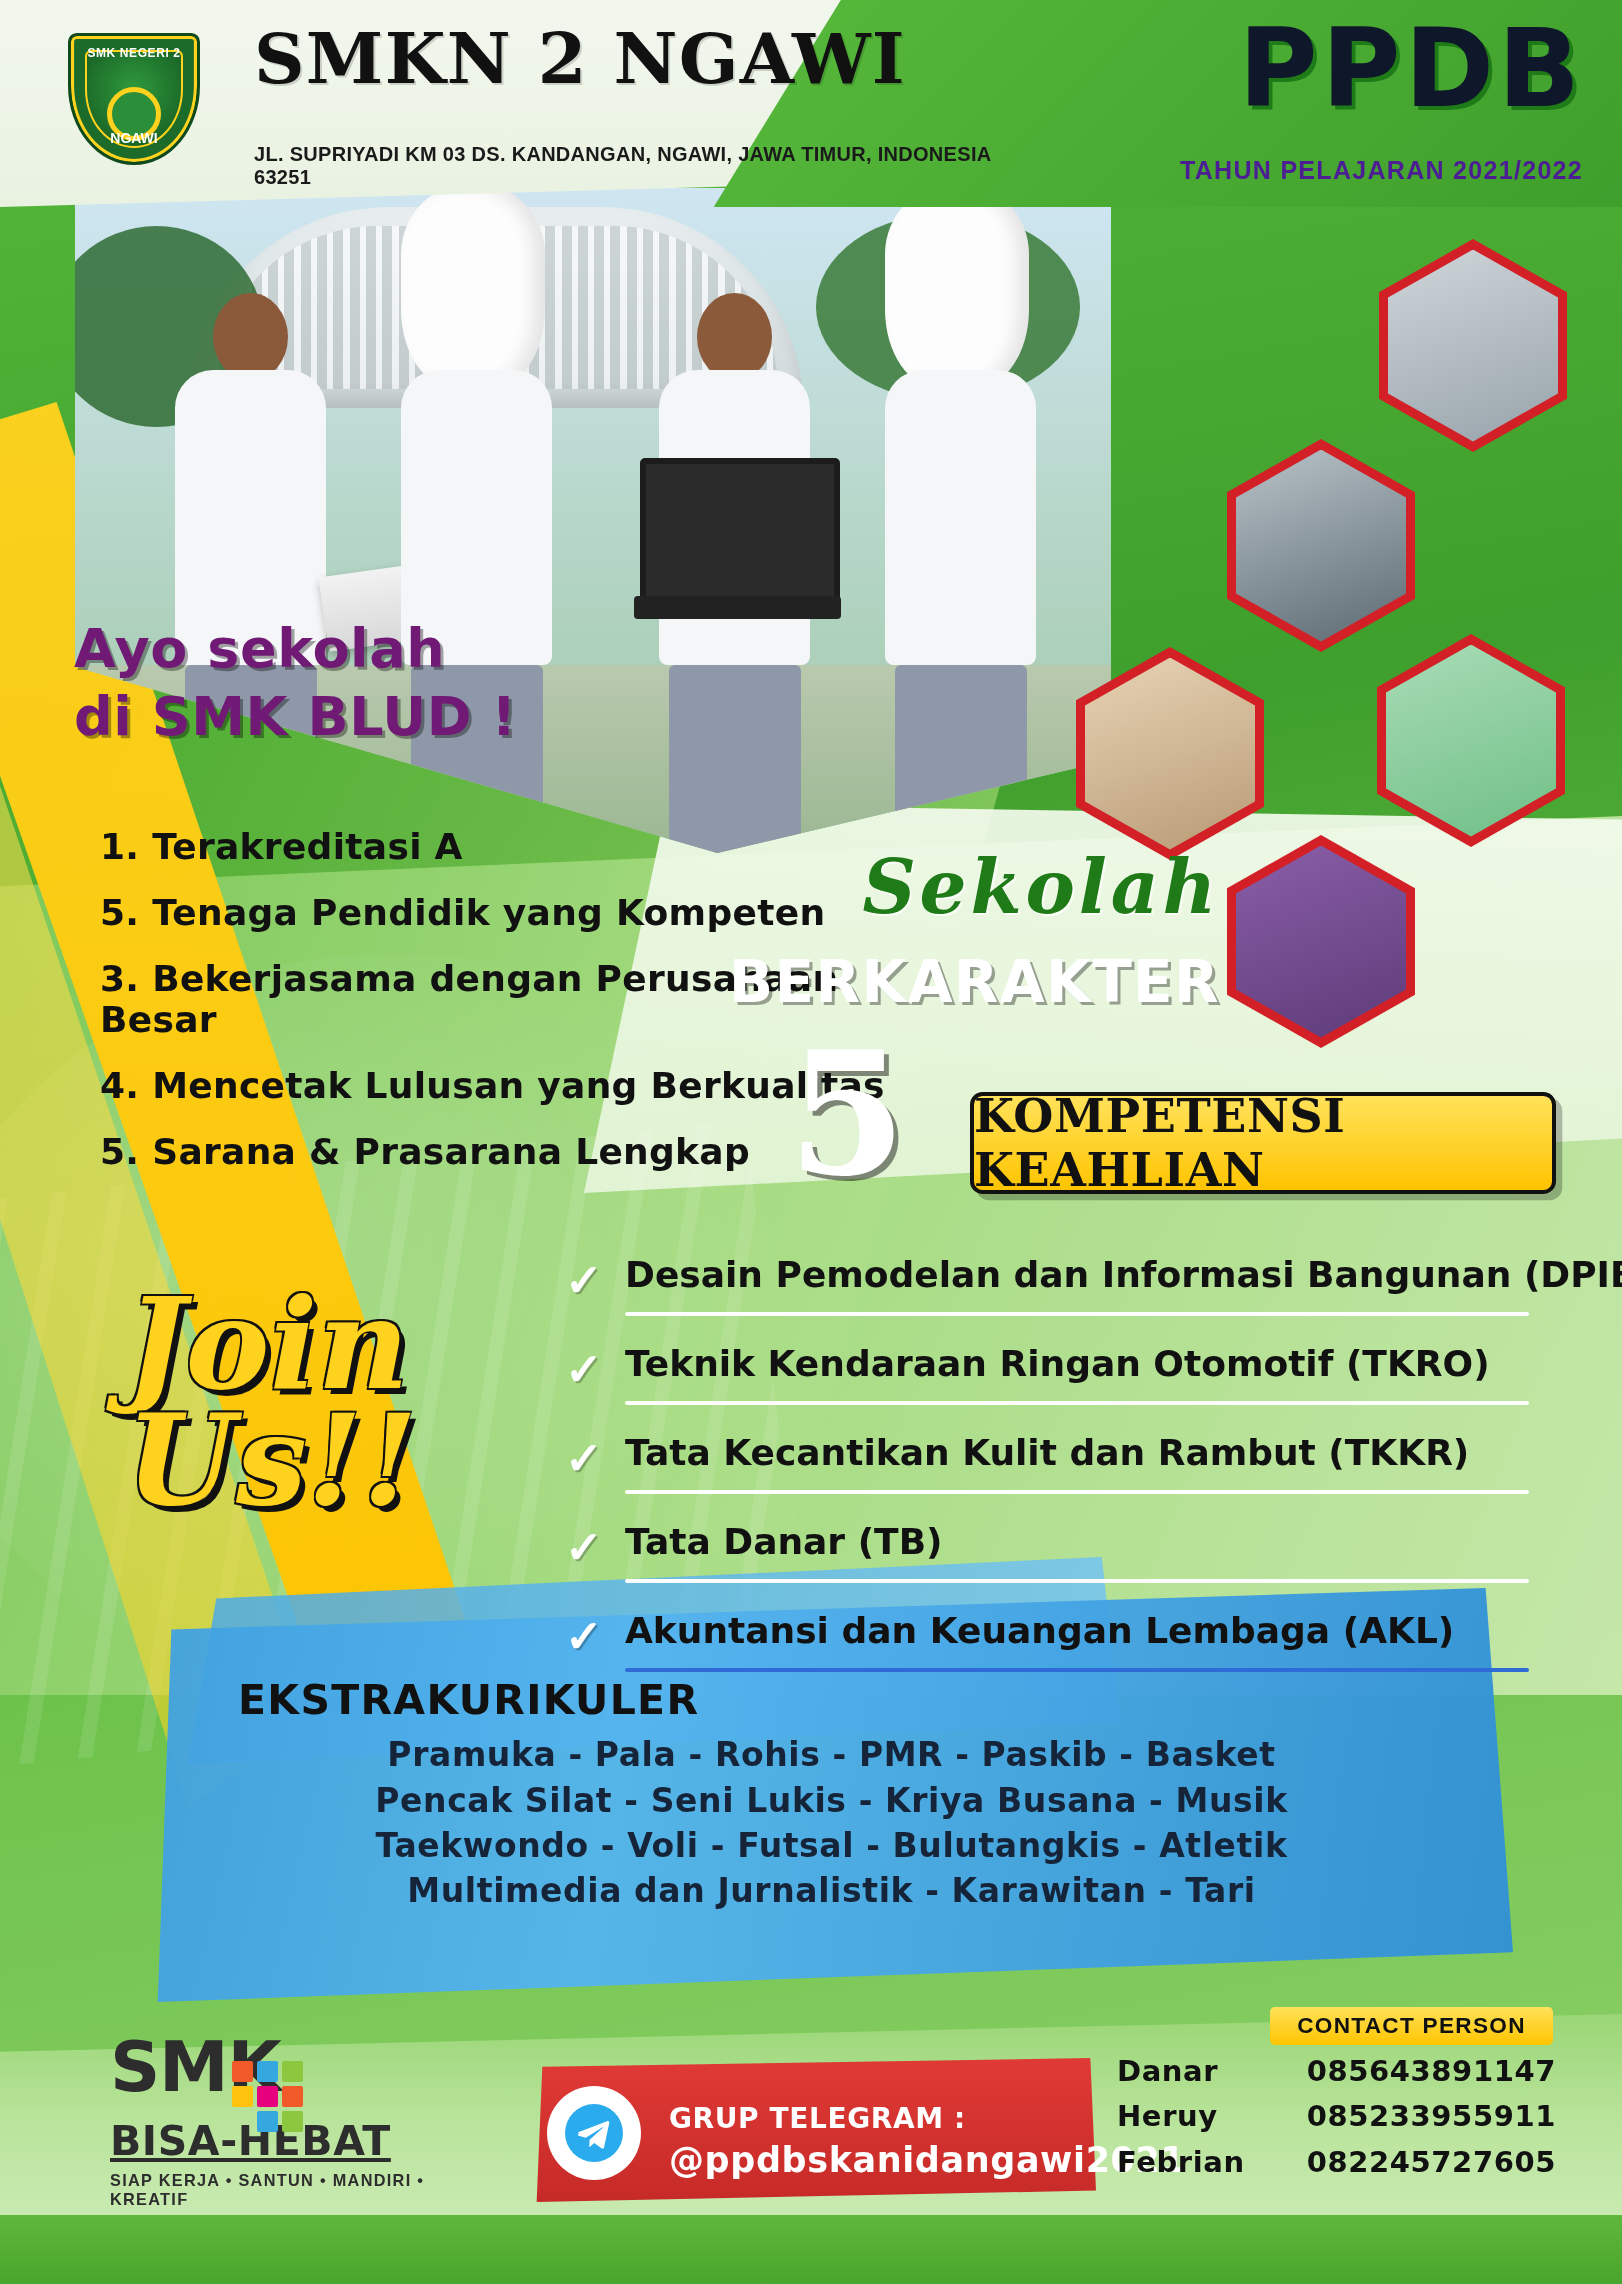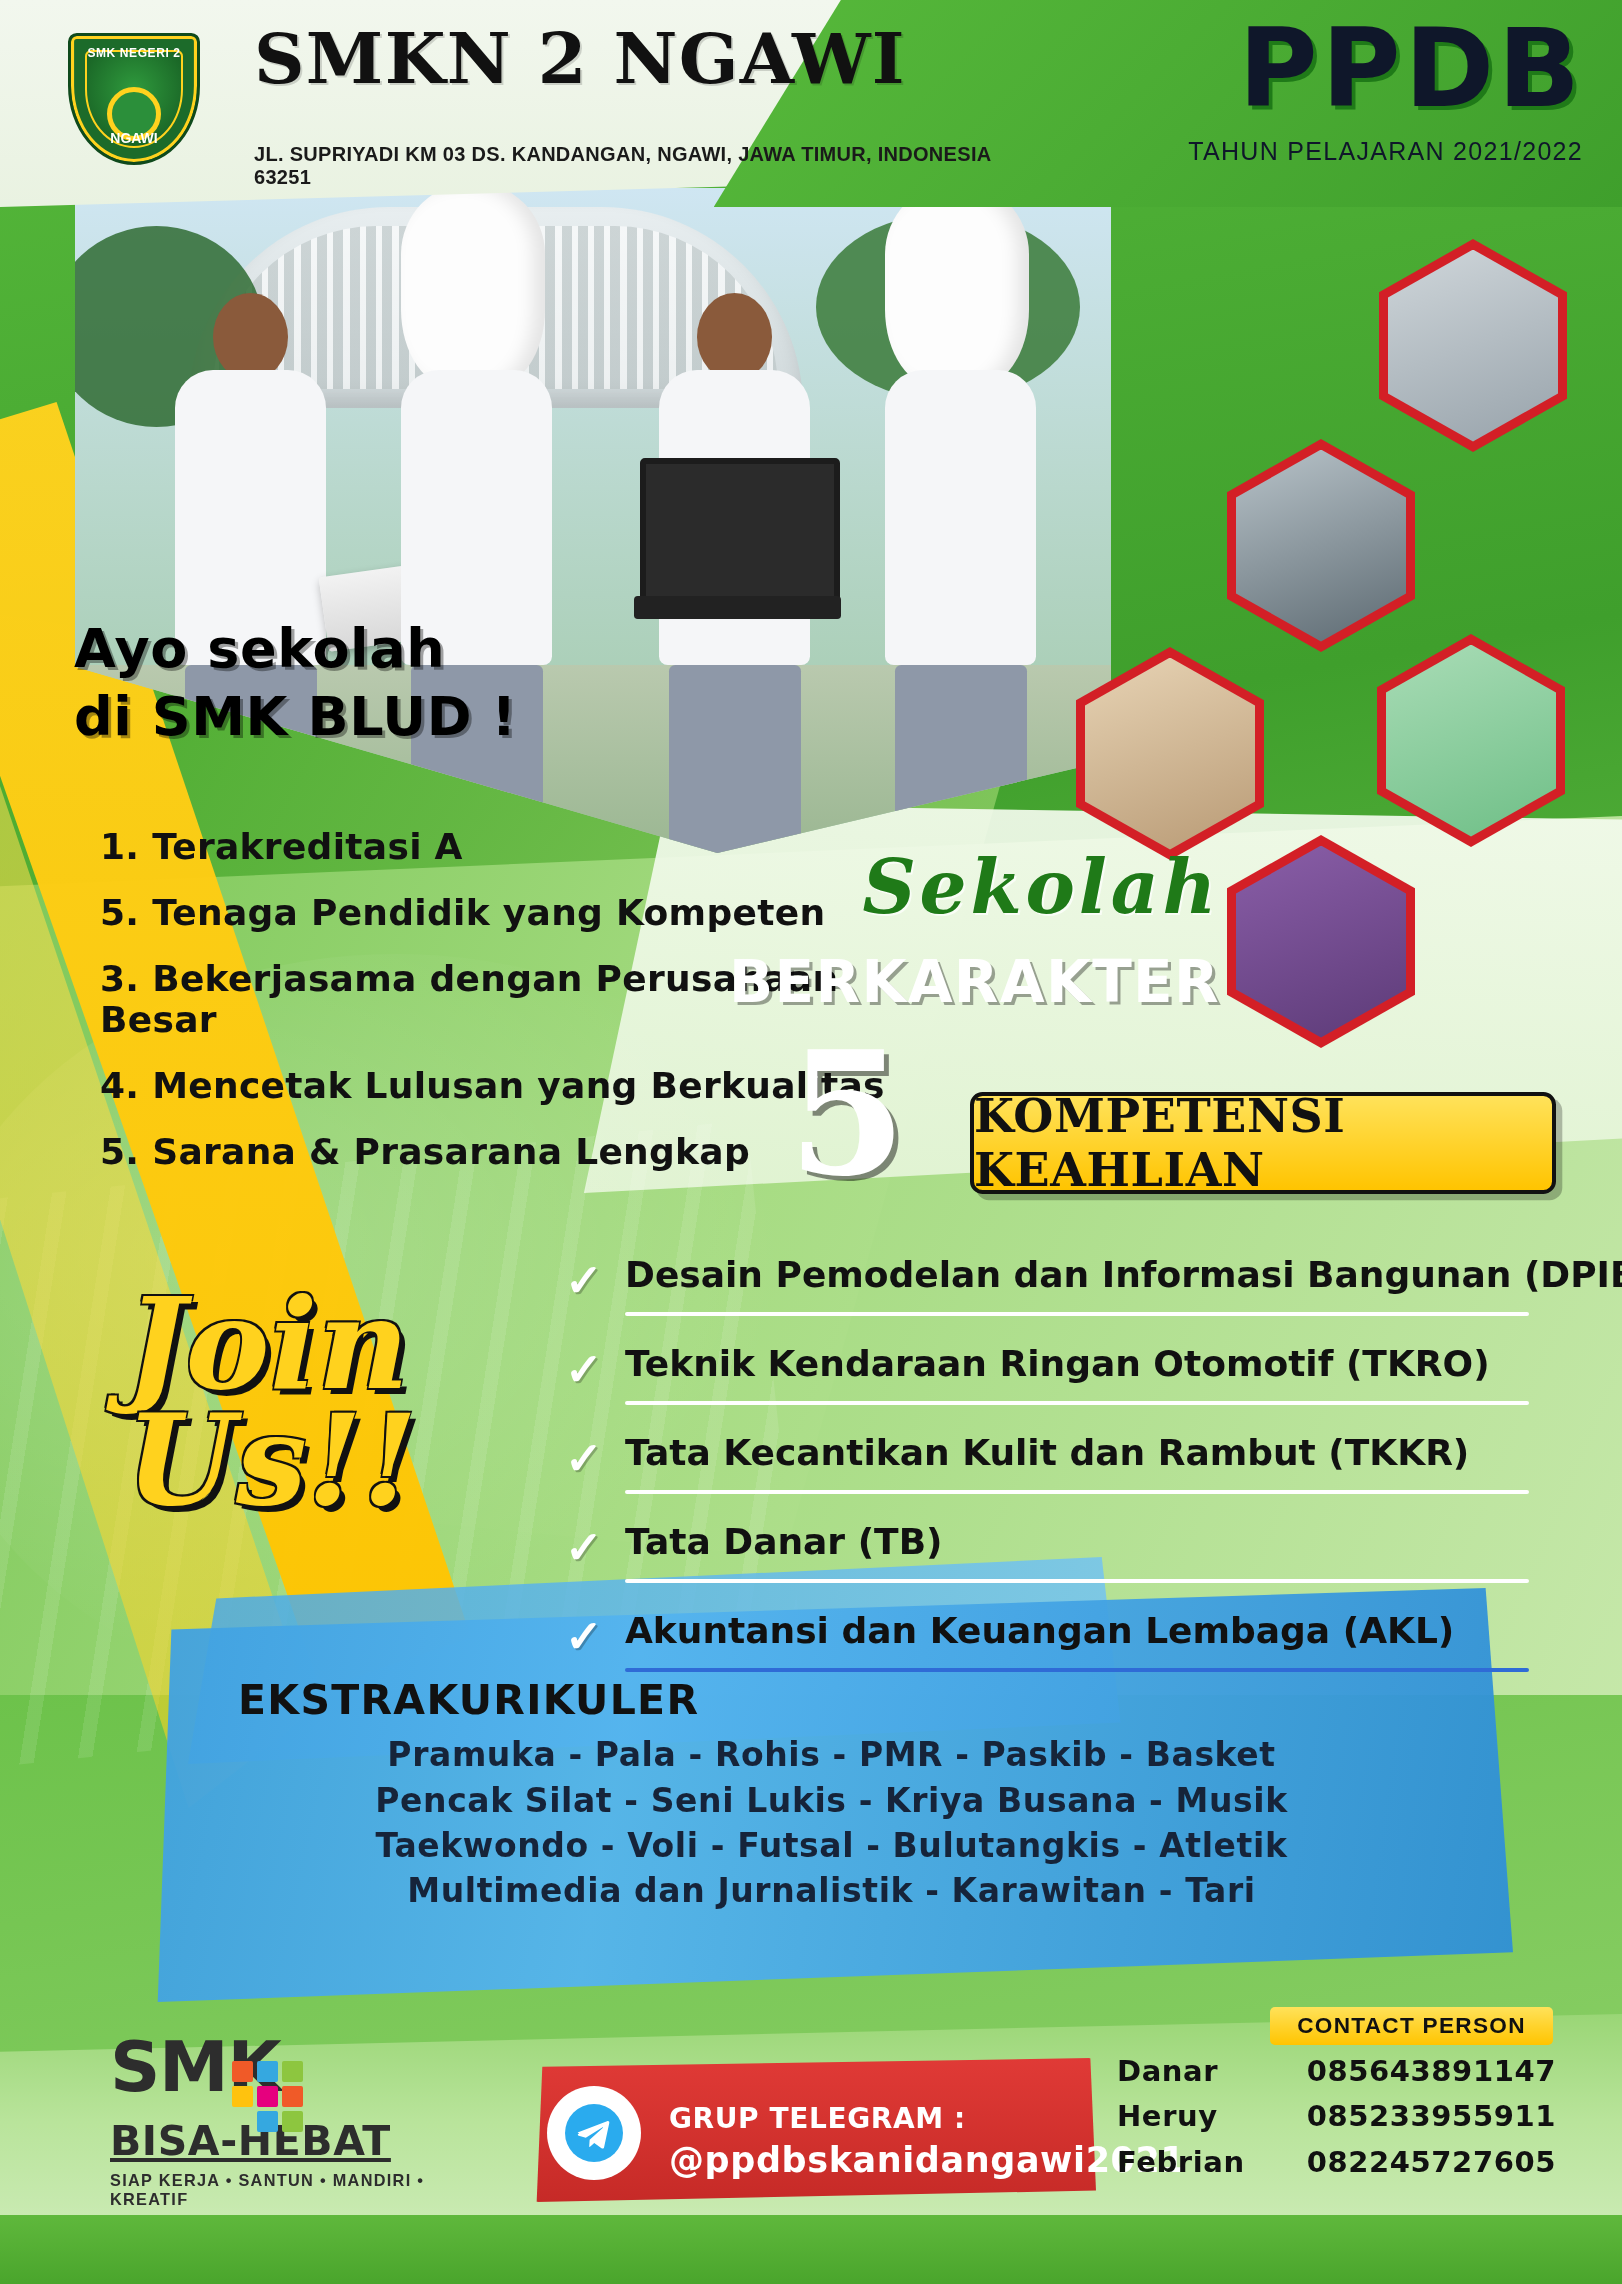--- a/index.html
+++ b/index.html
@@ -70,22 +70,22 @@
     width:44px;height:44px;border-radius:50%;border:5.7px solid #ffd21e;background:#2b8f3a;}
   .school-name{position:absolute;left:254px;top:24px;width:709px;
     font-family:"DejaVu Serif",serif;font-weight:bold;font-size:70px;color:#111;
     letter-spacing:1.3px;line-height:1;text-shadow:1.9px 1.9px 0 rgba(0,0,0,.15);}
   .school-addr{position:absolute;left:254px;top:143px;width:741px;
     font-size:20px;font-weight:bold;color:#1a1a1a;letter-spacing:0.3px;}
   .ppdb{position:absolute;right:38px;top:15px;
     font-family:"DejaVu Sans",sans-serif;font-weight:bold;font-size:108px;color:#0f172a;
     letter-spacing:3.8px;line-height:1;
     text-shadow:3.8px 3.8px 0 #1f7a18;}
-  .ppdb-year{position:absolute;right:39px;top:137px;
-    font-size:25px;font-weight:normal;color:#0f172a;letter-spacing:1.3px;}
+  .ppdb-year{position:absolute;right:39px;top:156px;
+    font-size:25px;font-weight:bold;color:#4c1d95;letter-spacing:1.3px;}
 
   
   .photo{position:absolute;left:75px;top:188px;width:1036px;height:665px;
     background:linear-gradient(180deg,#cfe6f2 0%,#b9d8cd 45%,#9ec7a4 100%);
     clip-path:polygon(0 0,100% 0,100% 86%,62% 100%,0 72%);
     overflow:hidden;}
   .roof{position:absolute;left:113px;top:19px;width:615px;height:201px;
     background:linear-gradient(180deg,#e8eef0,#cfd8da);
     border-radius:301px 301px 0 0;box-shadow:inset 0 -12.6px 19px rgba(0,0,0,.12);}
   .roof:before{content:"";position:absolute;inset:19px 25px auto 25px;height:163px;
@@ -114,21 +114,21 @@
     clip-path:polygon(50% 0%,100% 25%,100% 75%,50% 100%,0% 75%,0% 25%);
     display:block;}
   .hx1{right:55px;top:239px;}
   .hx2{right:207px;top:439px;}
   .hx3{right:57px;top:634px;}
   .hx4{right:358px;top:647px;}
   .hx5{right:207px;top:835px;}
 
   
   .ayo{position:absolute;left:74px;top:615px;width:615px;
-    font-family:"DejaVu Sans",sans-serif;font-weight:bold;font-size:54px;color:#000000;
+    font-family:"DejaVu Sans",sans-serif;font-weight:bold;font-size:54px;color:#701a75;
     line-height:1.25;letter-spacing:0.6px;
     text-shadow:3.1px 3.1px 0 rgba(0,0,0,.35);}
   .points{position:absolute;left:60px;top:816px;width:810px;}
   .points li{list-style:none;font-size:36px;font-weight:600;color:#111;margin:0 0 25px 0;
     letter-spacing:0.3px;font-family:"DejaVu Sans",sans-serif;}
   .joinus{position:absolute;left:126px;top:1287px;
     font-family:"DejaVu Serif",serif;font-style:italic;font-weight:bold;
     font-size:126px;color:#ffd21e;line-height:.92;
     text-shadow:5.7px 5.7px 0 #111, -1.9px -1.9px 0 #111, 1.9px -1.9px 0 #111, -1.9px 1.9px 0 #111;}
 

